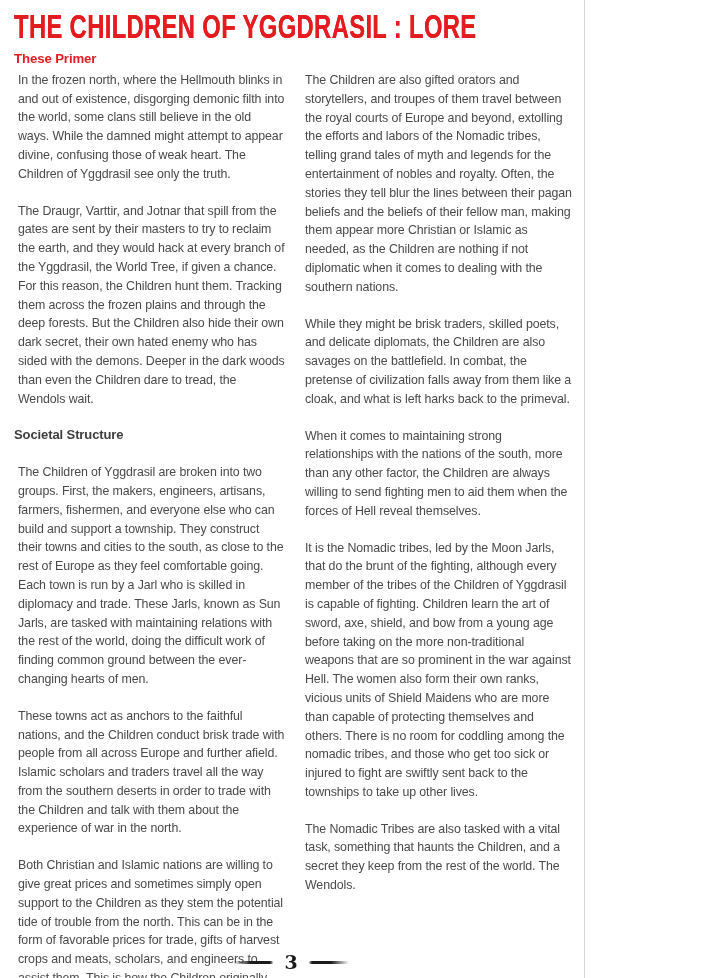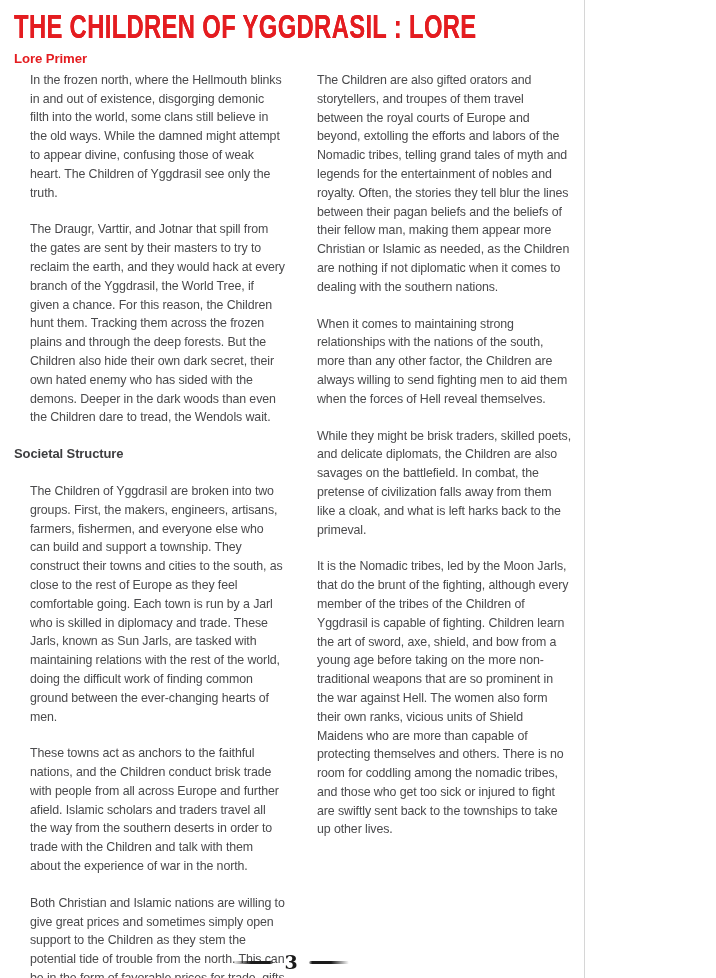--- a/index.html
+++ b/index.html
@@ -45,21 +45,21 @@
     gap:16px;
   }
   .col{
     width:336px;
     color:var(--body-text);
     font-size:12.4px;
     line-height:18.8px;
     letter-spacing:-.1px;
   }
   .col.right{padding-top:21px;}
-  .col p{margin:0 0 18px 16px;}
+  .col p{margin:0 0 18px 4px;}
   .h-red{
     color:var(--title-red);
     font-weight:bold;
     font-size:13.2px;
     margin:0 0 2px 0;
   }
   .h-dark{
     color:var(--heading-dark);
     font-weight:bold;
     font-size:13px;
@@ -98,34 +98,35 @@
 
   <div class="edge-line"></div>
 
   <div class="content">
 
     <h1 class="doc-title">THE CHILDREN OF YGGDRASIL : LORE</h1>
 
     <div class="columns">
 
       <div class="col left">
-        <div class="h-red">Lore Primer</div>
+        <div class="h-red">These Primer</div>
         <p>In the frozen north, where the Hellmouth blinks in and out of existence, disgorging demonic filth into the world, some clans still believe in the old ways. While the damned might attempt to appear divine, confusing those of weak heart. The Children of Yggdrasil see only the truth.</p>
         <p>The Draugr, Varttir, and Jotnar that spill from the gates are sent by their masters to try to reclaim the earth, and they would hack at every branch of the Yggdrasil, the World Tree, if given a chance. For this reason, the Children hunt them. Tracking them across the frozen plains and through the deep forests. But the Children also hide their own dark secret, their own hated enemy who has sided with the demons. Deeper in the dark woods than even the Children dare to tread, the Wendols wait.</p>
         <div class="h-dark">Societal Structure</div>
         <p>The Children of Yggdrasil are broken into two groups. First, the makers, engineers, artisans, farmers, fishermen, and everyone else who can build and support a township. They construct their towns and cities to the south, as close to the rest of Europe as they feel comfortable going. Each town is run by a Jarl who is skilled in diplomacy and trade. These Jarls, known as Sun Jarls, are tasked with maintaining relations with the rest of the world, doing the difficult work of finding common ground between the ever-changing hearts of men.</p>
         <p>These towns act as anchors to the faithful nations, and the Children conduct brisk trade with people from all across Europe and further afield. Islamic scholars and traders travel all the way from the southern deserts in order to trade with the Children and talk with them about the experience of war in the north.</p>
         <p>Both Christian and Islamic nations are willing to give great prices and sometimes simply open support to the Children as they stem the potential tide of trouble from the north. This can be in the form of favorable prices for trade, gifts of harvest crops and meats, scholars, and engineers to assist them. This is how the Children originally came to have the heavy infantry suits, although by the time their blacksmiths and runesmiths are done with them, they are a far cry from the ones the Christians send into battle.</p>
       </div>
 
       <div class="col right">
         <p>The Children are also gifted orators and storytellers, and troupes of them travel between the royal courts of Europe and beyond, extolling the efforts and labors of the Nomadic tribes, telling grand tales of myth and legends for the entertainment of nobles and royalty. Often, the stories they tell blur the lines between their pagan beliefs and the beliefs of their fellow man, making them appear more Christian or Islamic as needed, as the Children are nothing if not diplomatic when it comes to dealing with the southern nations.</p>
+        <p>While they might be brisk traders, skilled poets, and delicate diplomats, the Children are also savages on the battlefield. In combat, the pretense of civilization falls away from them like a cloak, and what is left harks back to the primeval.</p>
         <p>When it comes to maintaining strong relationships with the nations of the south, more than any other factor, the Children are always willing to send fighting men to aid them when the forces of Hell reveal themselves.</p>
-        <p>While they might be brisk traders, skilled poets, and delicate diplomats, the Children are also savages on the battlefield. In combat, the pretense of civilization falls away from them like a cloak, and what is left harks back to the primeval.</p>
         <p>It is the Nomadic tribes, led by the Moon Jarls, that do the brunt of the fighting, although every member of the tribes of the Children of Yggdrasil is capable of fighting. Children learn the art of sword, axe, shield, and bow from a young age before taking on the more non-traditional weapons that are so prominent in the war against Hell. The women also form their own ranks, vicious units of Shield Maidens who are more than capable of protecting themselves and others. There is no room for coddling among the nomadic tribes, and those who get too sick or injured to fight are swiftly sent back to the townships to take up other lives.</p>
+        <p>The Nomadic Tribes are also tasked with a vital task, something that haunts the Children, and a secret they keep from the rest of the world. The Wendols.</p>
       </div>
 
     </div>
   </div>
 
   <div class="footer">
     <span class="footer-rule left"></span>
     <span class="page-number">3</span>
     <span class="footer-rule right"></span>
   </div>

